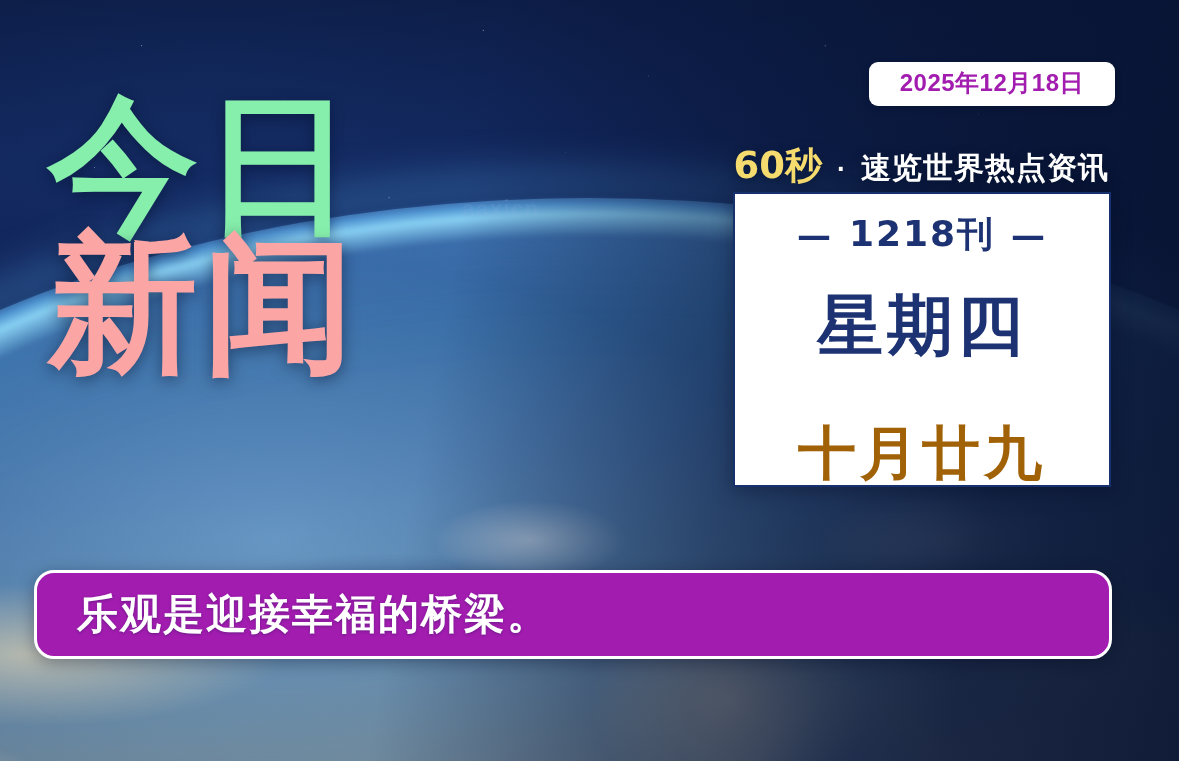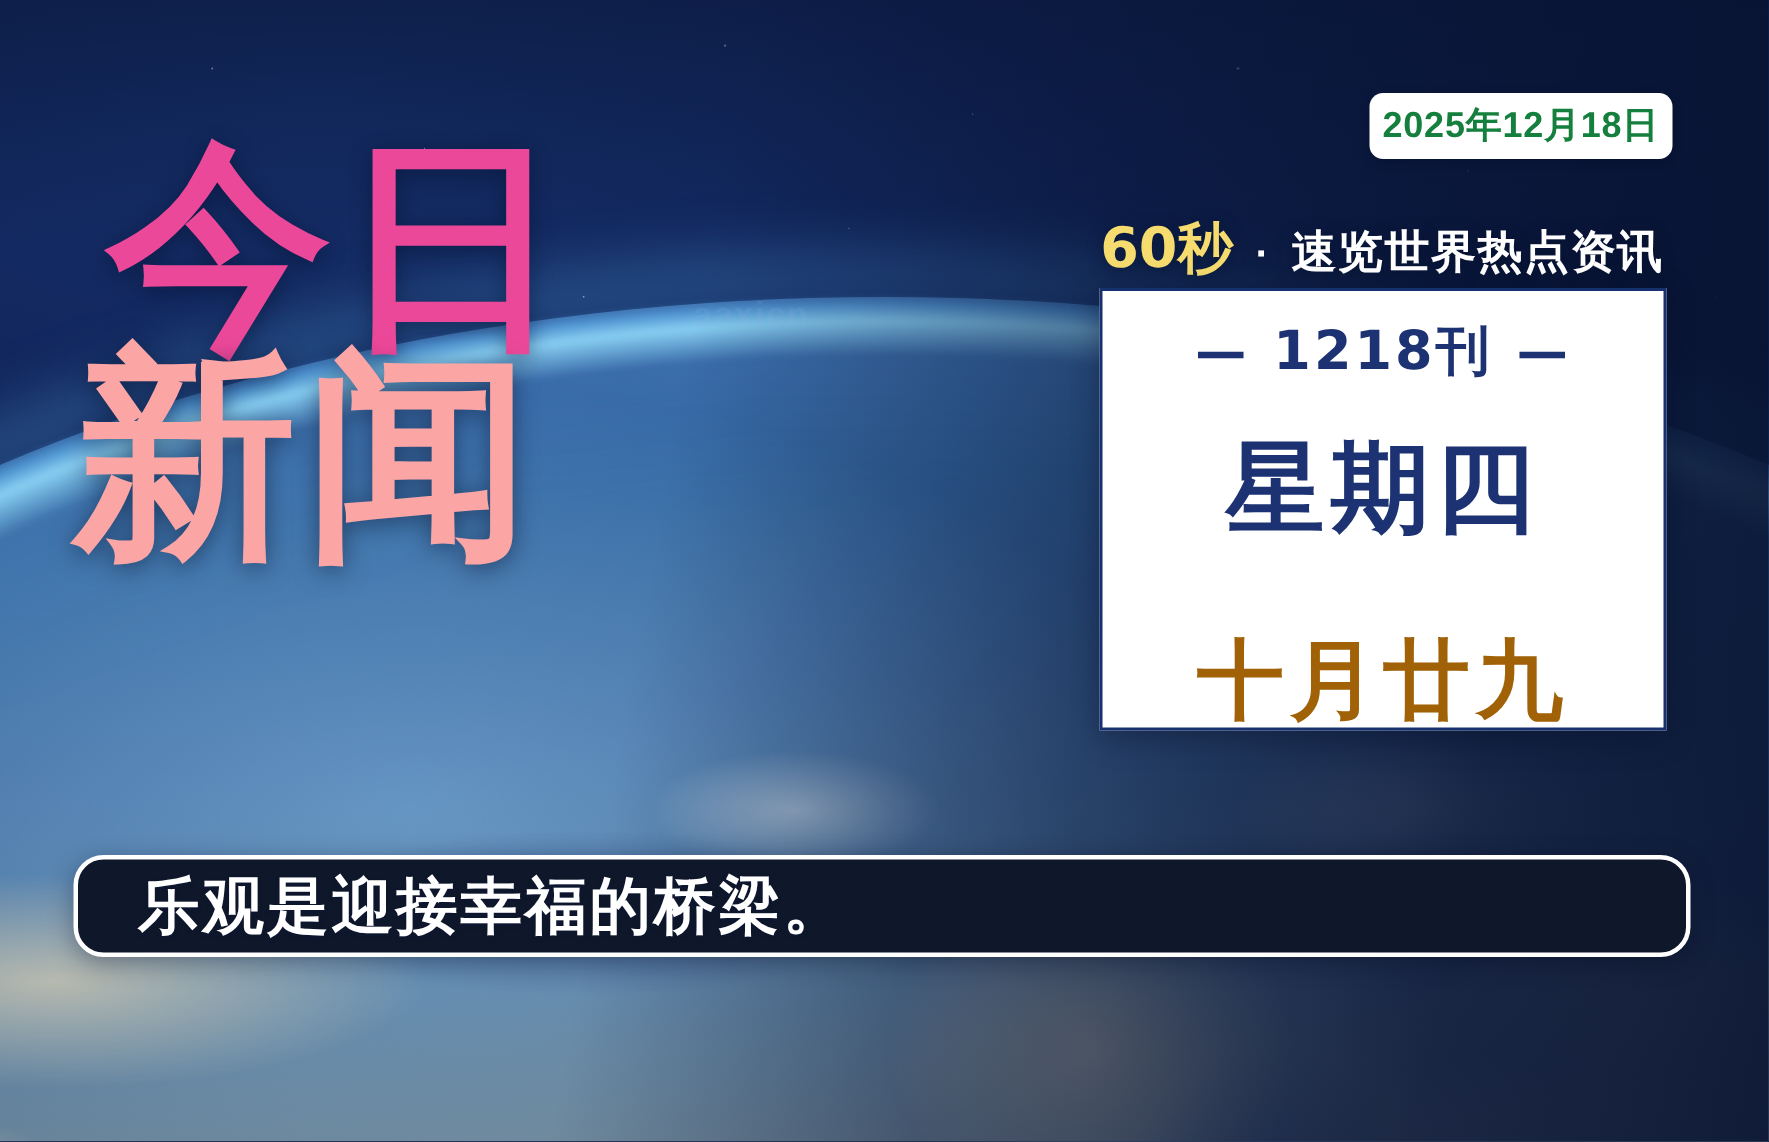--- a/index.html
+++ b/index.html
@@ -98,29 +98,29 @@
     color:rgba(150,180,225,.13);user-select:none;
   }
 
   
   .title-block{position:absolute;left:48px;top:92px;width:430px;}
   .title-line{
     font-family:"DejaVu Sans","Liberation Sans",sans-serif;
     font-weight:700;font-size:150px;line-height:.98;letter-spacing:6px;
     margin:0;
   }
-  .title-today{color:#ec4899;text-shadow:0 3px 14px rgba(4,14,40,.45);margin-left:23px;}
+  .title-today{color:#86efac;text-shadow:0 3px 14px rgba(4,14,40,.45);}
   .title-news{color:#fca5a5;text-shadow:0 3px 16px rgba(4,14,40,.5);margin-top:-8px;}
 
   
   .date-pill{
     position:absolute;right:64px;top:62px;
-    background:#FFFFFF;color:#15803d;
+    background:#FFFFFF;color:#a21caf;
     font-size:24px;font-weight:700;letter-spacing:.5px;
-    padding:5px 9px 7px;border-radius:9px;
+    padding:5px 31px 7px;border-radius:9px;
     box-shadow:0 2px 6px rgba(3,12,36,.35);
     white-space:nowrap;
   }
 
   
   .subhead{
     position:absolute;right:70px;top:141px;
     display:flex;align-items:baseline;gap:13px;white-space:nowrap;
     text-shadow:0 2px 10px rgba(4,14,40,.55);
   }
@@ -149,25 +149,24 @@
     color:#1C3272;font-size:66px;font-weight:700;letter-spacing:4px;
     margin-top:22px;
   }
   .lunar{
     color:#a16207;font-size:58px;font-weight:700;letter-spacing:4px;
     margin-top:44px;
   }
 
   
   .quote-bar{
-    position:absolute;left:34px;top:570px;width:1078px;height:68px;
-    background:#0f172a;border:3px solid #FFFFFF;border-radius:20px;
+    position:absolute;left:34px;top:570px;width:1078px;height:89px;
+    background:#a21caf;border:3px solid #FFFFFF;border-radius:20px;
     display:flex;align-items:center;padding-left:40px;
     box-shadow:0 4px 16px rgba(3,10,32,.35);
-    margin-left:15px;
   }
   .quote-text{
     color:#FFFFFF;font-size:41px;font-weight:700;letter-spacing:2px;
     text-shadow:0 1px 3px rgba(10,24,66,.35);
   }
 </style>
 </head>
 <body>
 
 <div id="stage">

